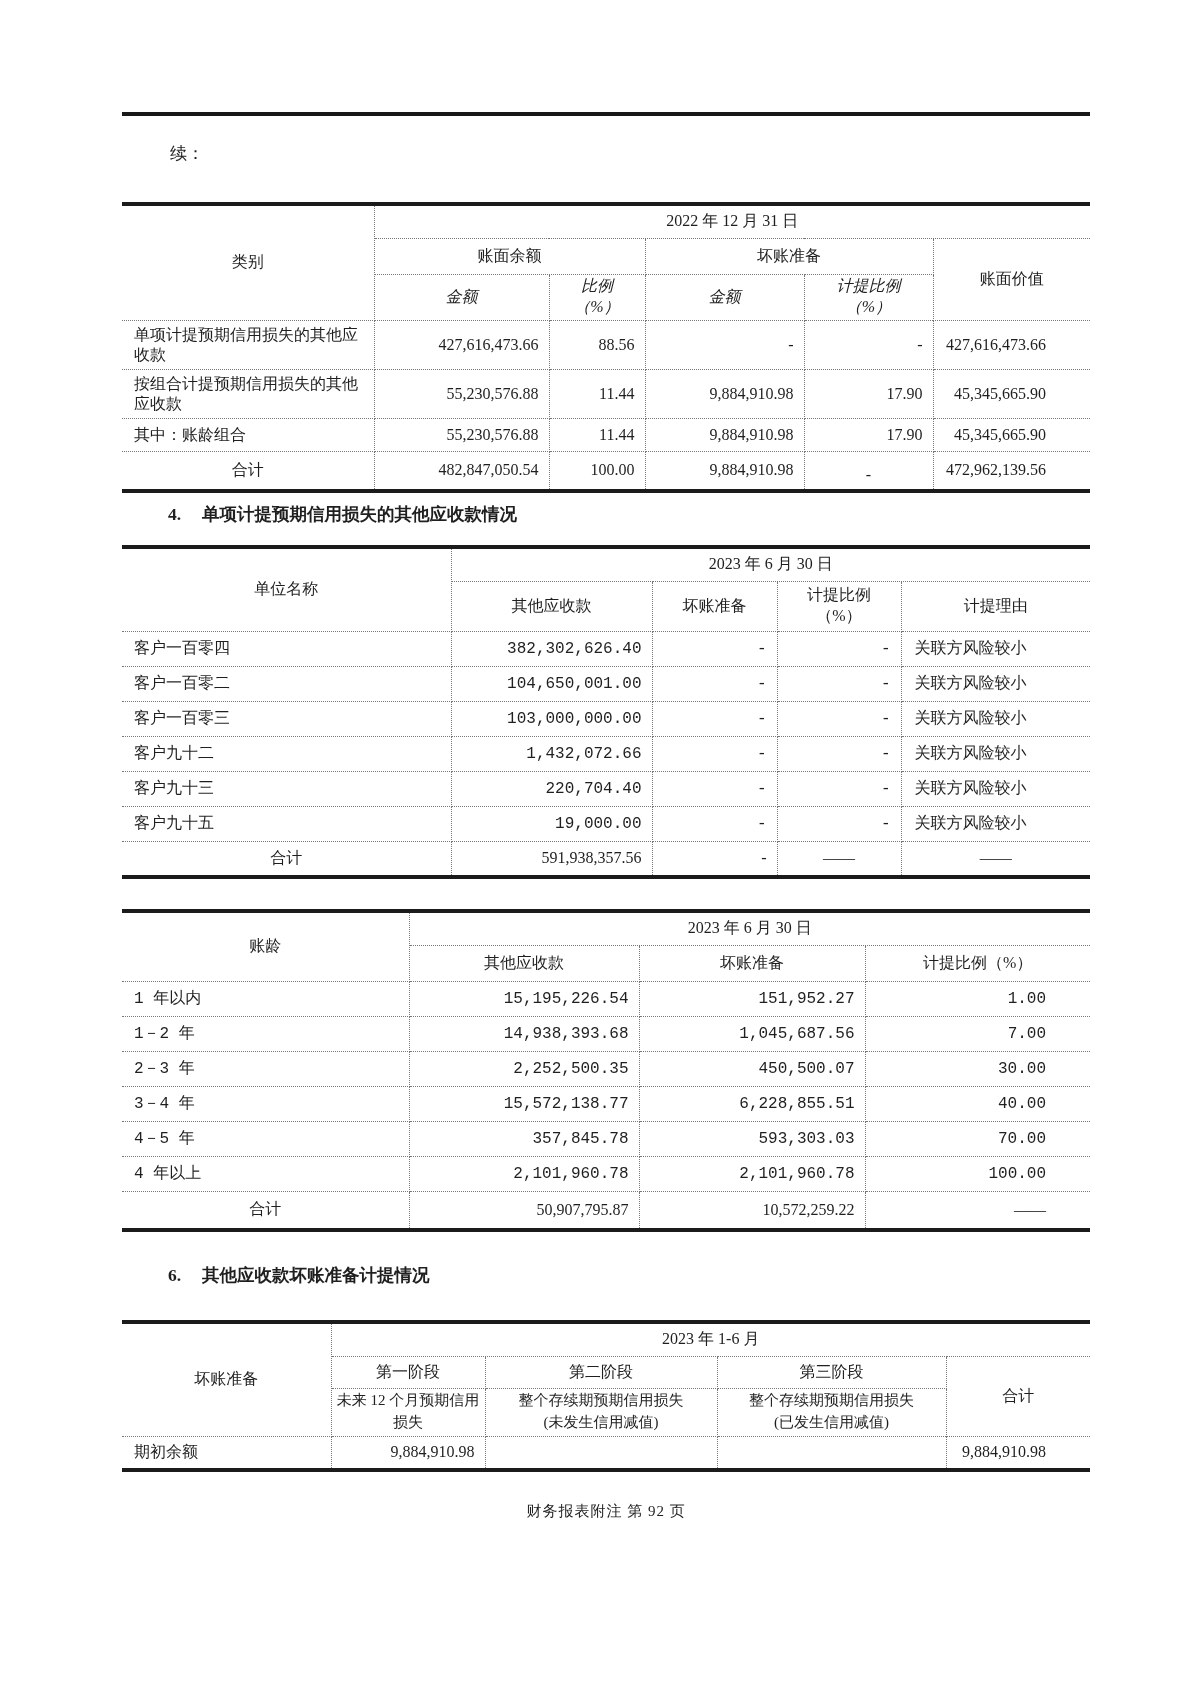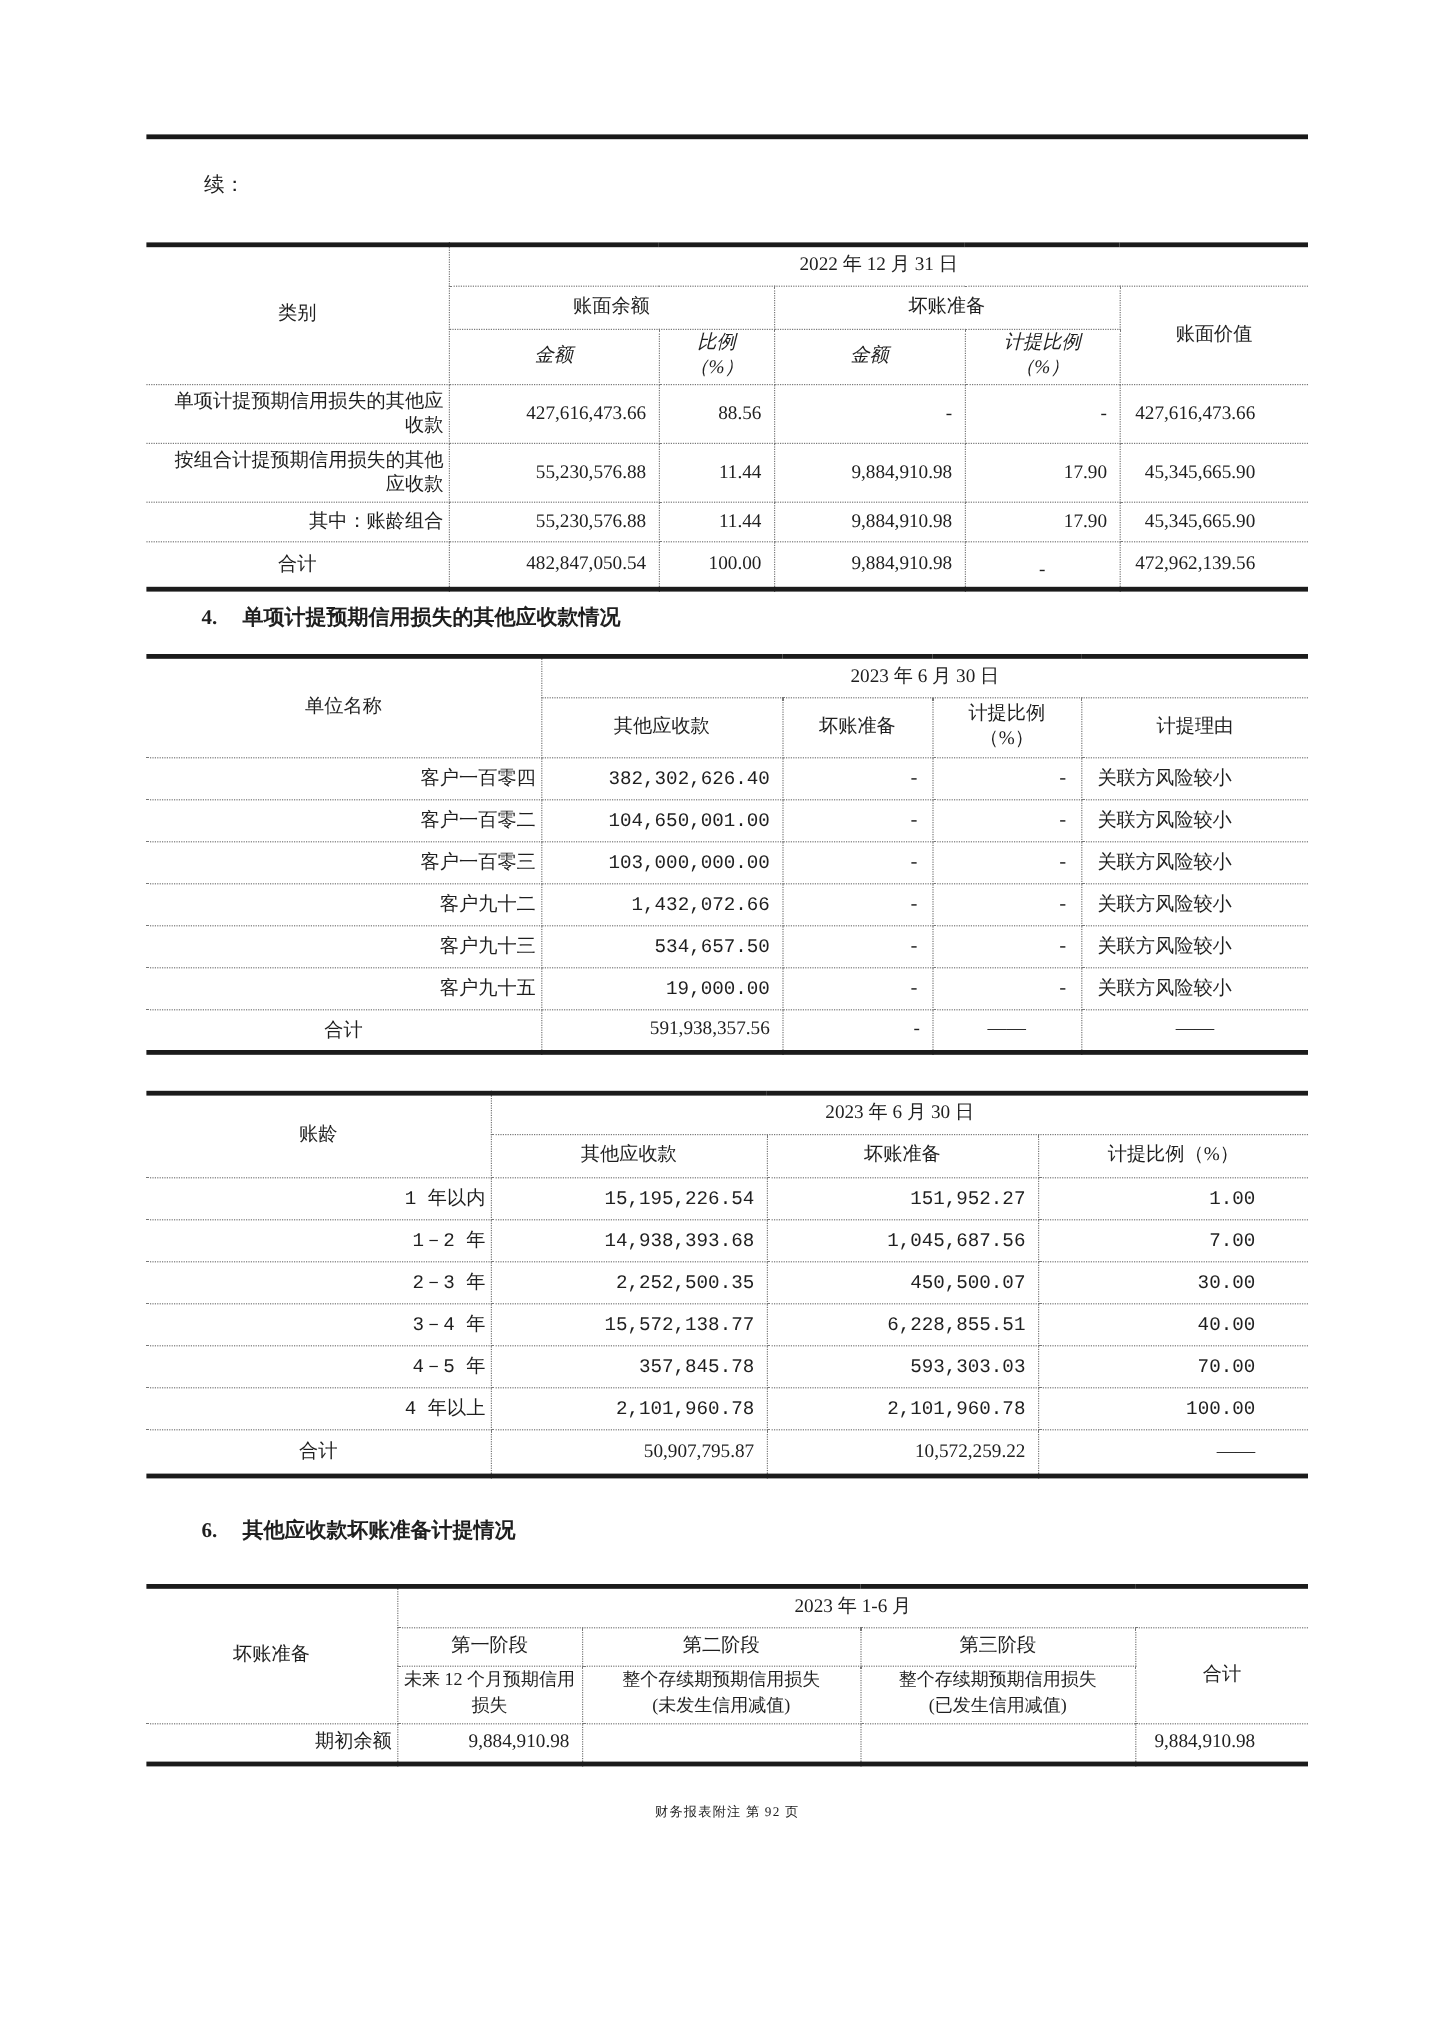--- a/index.html
+++ b/index.html
@@ -39,21 +39,21 @@
 
   .tbl th, .tbl td {
     border: 1px dotted #777;
     vertical-align: middle;
     white-space: pre-line;
     font-weight: normal;
     padding: 1px 4px;
     overflow: hidden;
   }
   .tbl th { text-align: center; line-height: 1.3; }
-  td.label  { text-align: right;  padding-left: 12px; line-height: 1.25; }
+  td.label  { text-align: left;  padding-left: 12px; line-height: 1.25; }
   td.num    { text-align: right; padding-right: 10px; }
   td.num-wide { text-align: right; padding-right: 44px; }
   td.center { text-align: center; }
   td.reason { text-align: left; padding-left: 13px; }
   td.low-dash { text-align: center; vertical-align: bottom; padding-bottom: 5px; }
 
   tr.rh-date  { height: 34px; }
   tr.rh-grp   { height: 36px; }
   tr.rh-sub   { height: 46px; font-style: italic; }
   tr.rh-big   { height: 49px; }
@@ -62,21 +62,21 @@
   tr.rh-tot1  { height: 40px; }
   tr.rh-tot2  { height: 36px; }
   tr.rh-tot3  { height: 39px; }
   tr.rh-sub2  { height: 50px; }
   tr.rh-sub3  { height: 36px; }
   tr.rh-stage { height: 32px; }
   tr.rh-desc  { height: 48px; font-size: 15px; }
   tr.rh-desc th { line-height: 1.45; margin-left: 28px; }
   tr.rh-d4    { height: 34px; }
 
-  .footer { margin-top: 30px; text-align: center; font-size: 11px; letter-spacing: 1px; }
+  .footer { margin-top: 30px; text-align: center; font-size: 15px; letter-spacing: 1px; }
 </style>
 </head>
 <body>
 
 <div class="content">
 
   <div class="top-rule"></div>
 
   <div class="continued">续：</div>
 
@@ -189,21 +189,21 @@
     </tr>
     <tr class="rh-med">
       <td class="label">客户九十二</td>
       <td class="num">1,432,072.66</td>
       <td class="num">-</td>
       <td class="num">-</td>
       <td class="reason">关联方风险较小</td>
     </tr>
     <tr class="rh-med">
       <td class="label">客户九十三</td>
-      <td class="num">534,657.50</td>
+      <td class="num">220,704.40</td>
       <td class="num">-</td>
       <td class="num">-</td>
       <td class="reason">关联方风险较小</td>
     </tr>
     <tr class="rh-med">
       <td class="label">客户九十五</td>
       <td class="num">19,000.00</td>
       <td class="num">-</td>
       <td class="num">-</td>
       <td class="reason">关联方风险较小</td>

